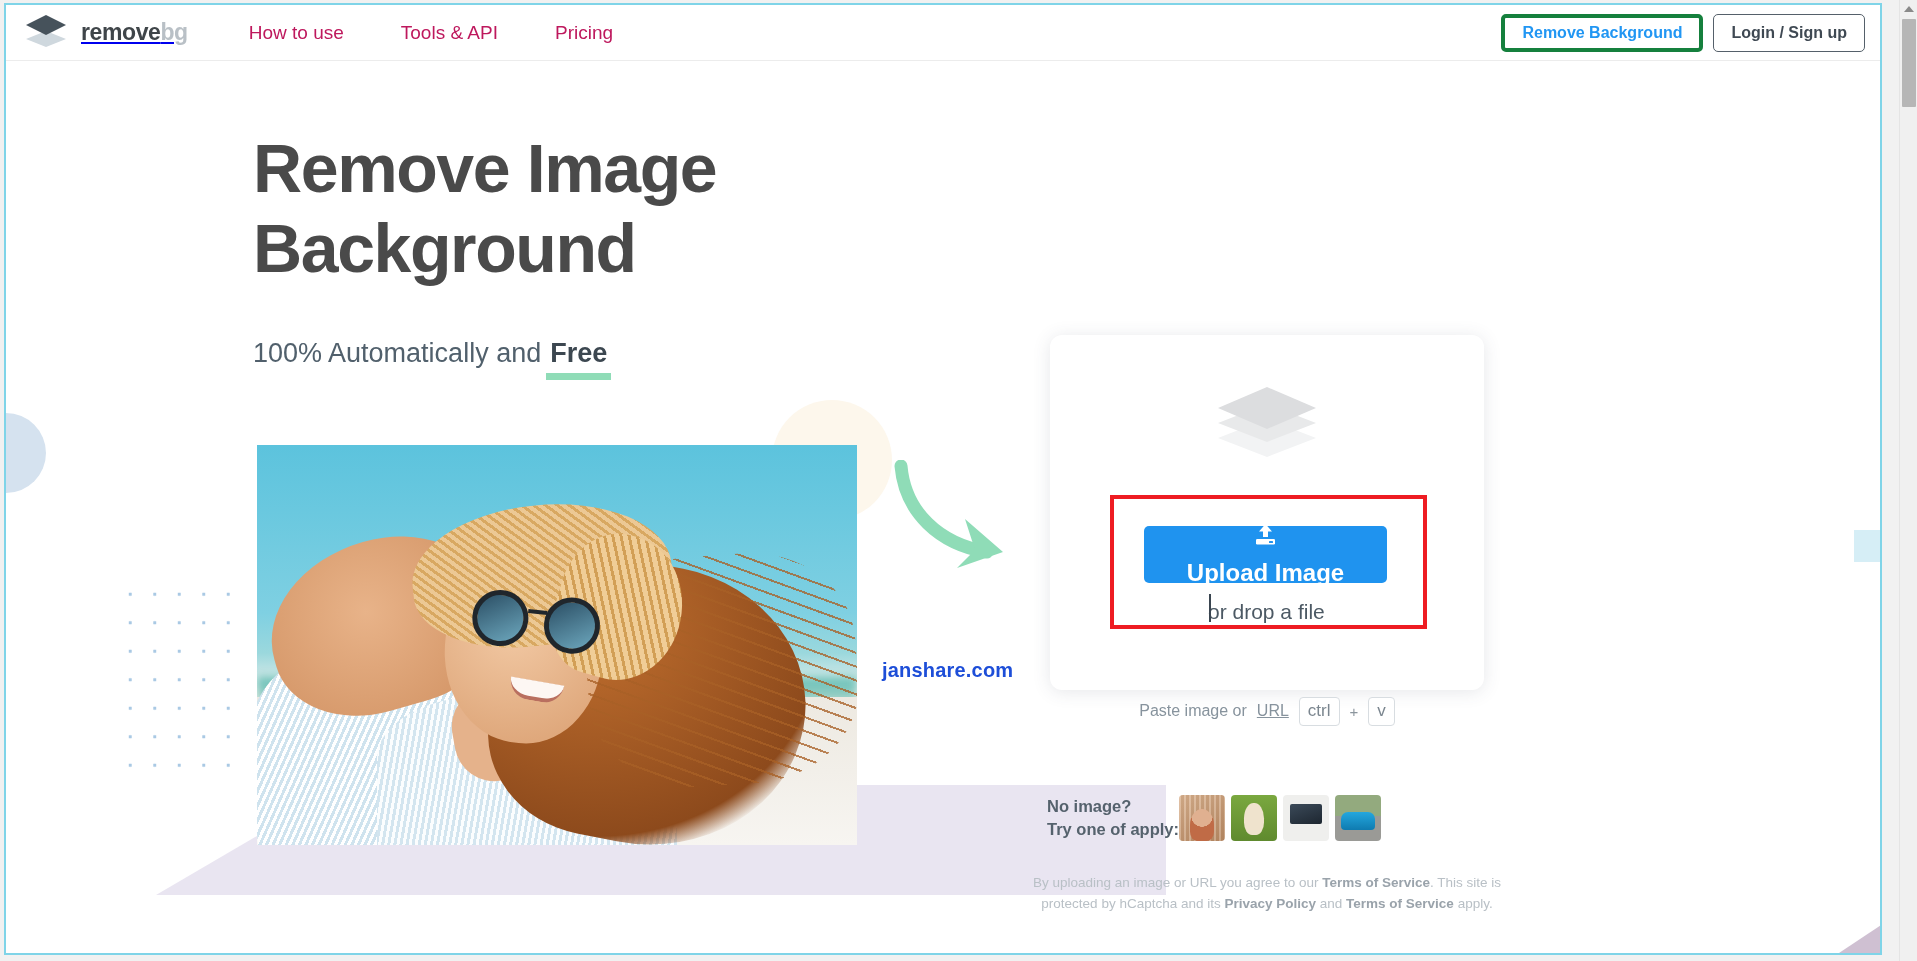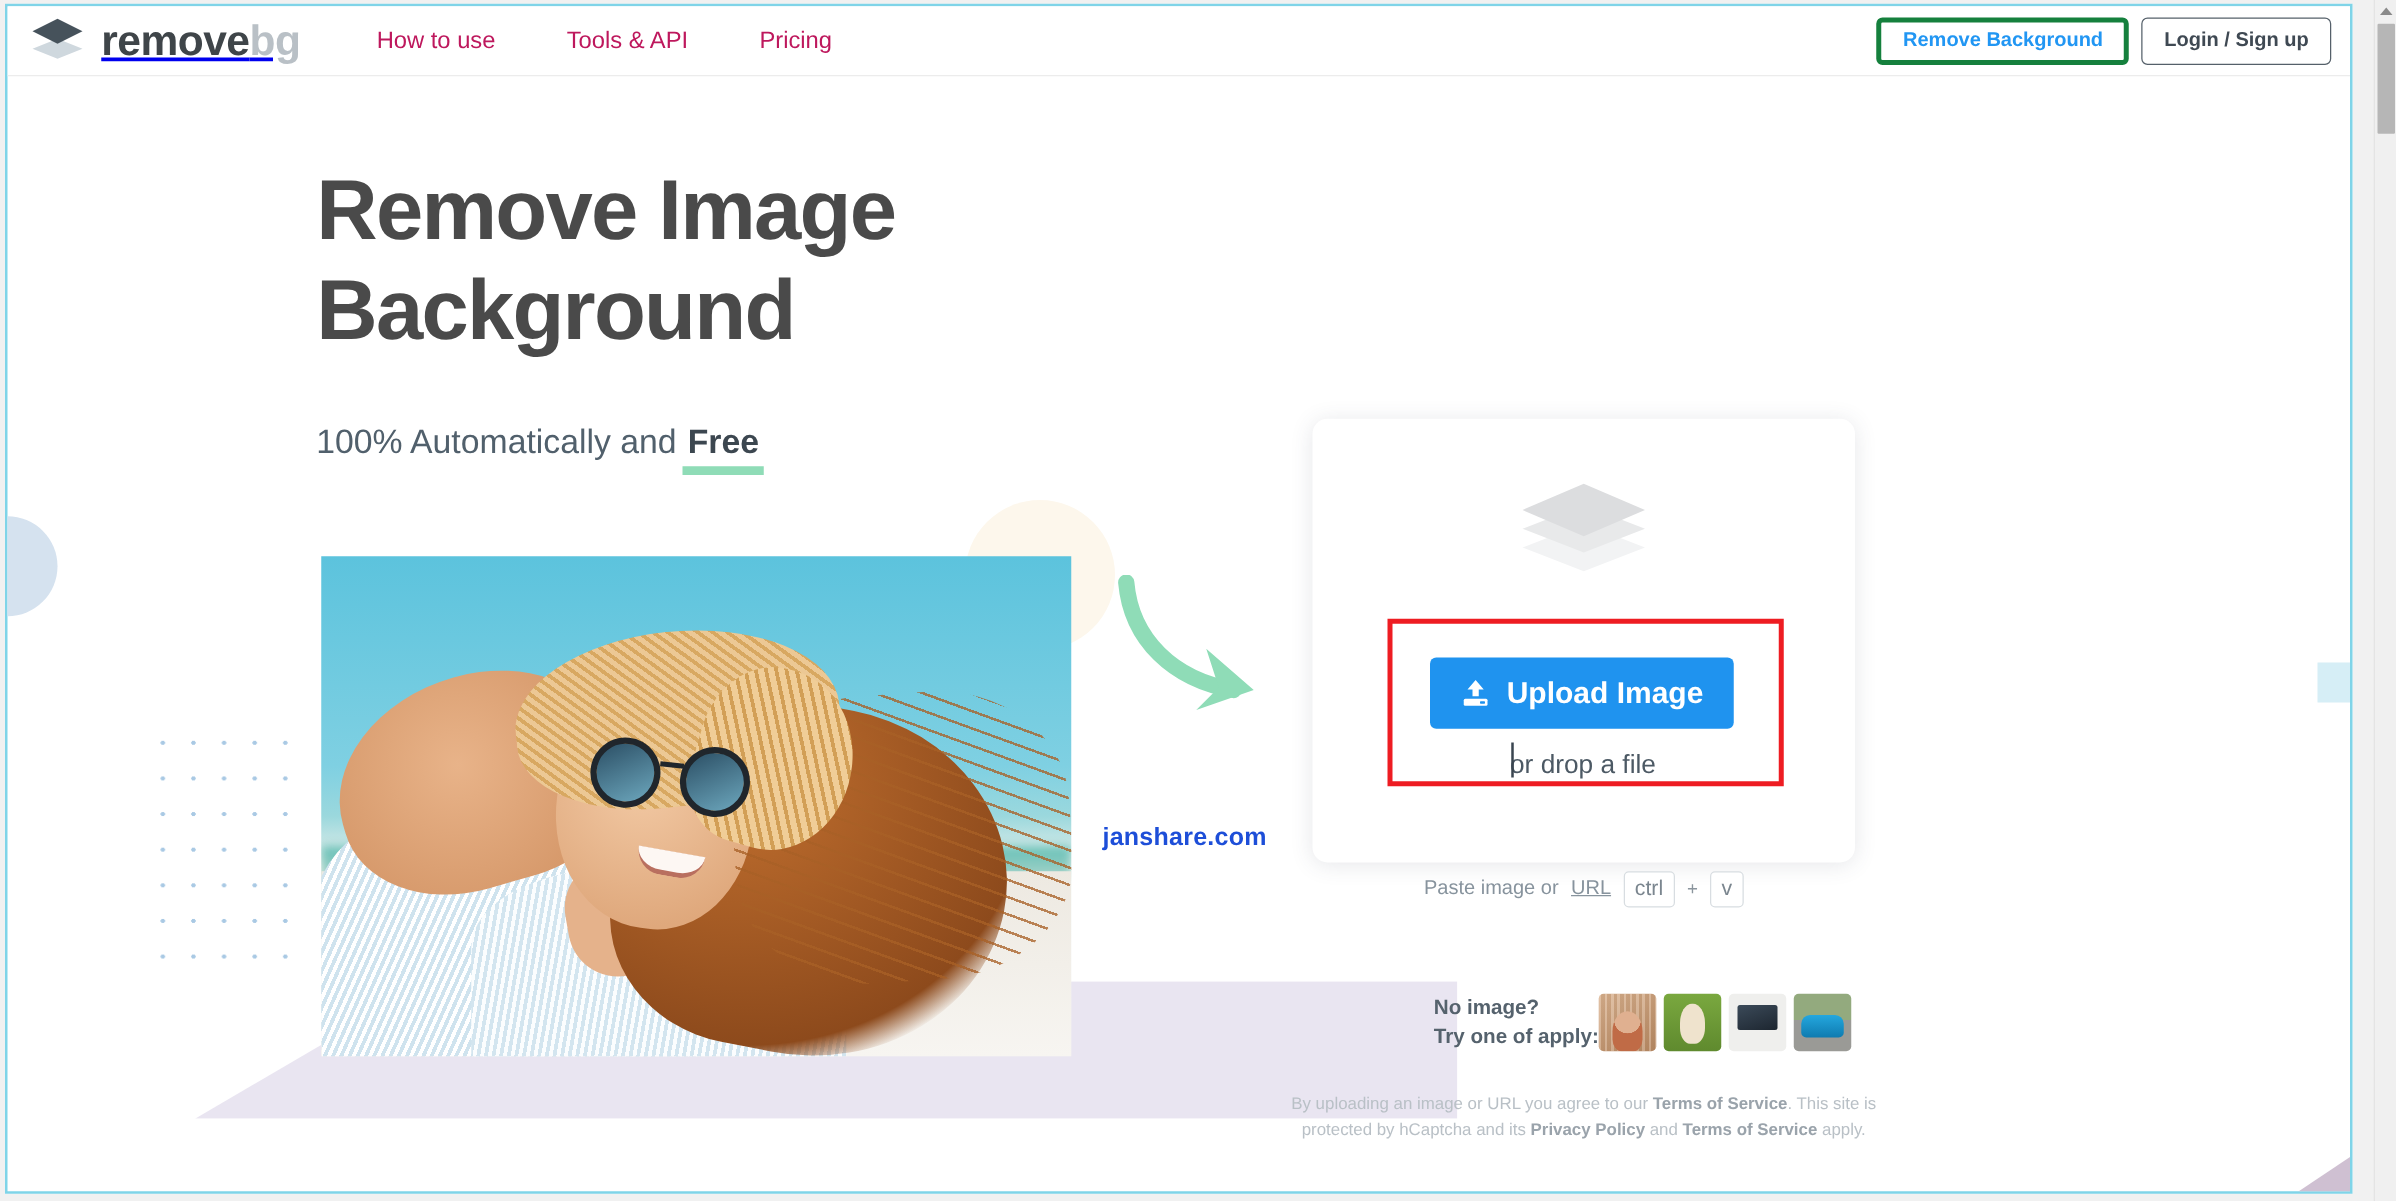--- a/index.html
+++ b/index.html
@@ -60,21 +60,21 @@
     border-bottom: 1px solid #ececec;
     display: flex; align-items: center;
     z-index: 30;
   }
   #logo-block {
     display: flex; align-items: center;
     margin-left: 18px;
   }
   #logo-mark { width: 44px; height: 40px; flex: none; }
   #logo-text {
-    font-size: 34px; font-weight: 700; letter-spacing: -0.4px;
+    font-size: 23px; font-weight: 700; letter-spacing: -0.4px;
     margin-left: 13px; line-height: 1;
   }
   .logo-remove { color: #3f4549; }
   .logo-bg { color: #b9c0c6; }
 
   #main-nav {
     display: flex; align-items: center;
     margin-left: 61px; gap: 57px;
   }
   .nav-link {
@@ -290,20 +290,21 @@
     z-index: 12;
   }
   #upload-btn {
     position: absolute; left: 1138px; top: 521px;
     width: 243px; height: 57px;
     background: #1f93ef; border: none; border-radius: 5px;
     color: #ffffff; font-size: 24px; font-weight: 700;
     display: flex; align-items: center; justify-content: center; gap: 12px;
     cursor: pointer; z-index: 13;
     font-family: "Liberation Sans", sans-serif;
+    flex-direction: column;
   }
   #upload-btn-icon { width: 25px; height: 25px; flex: none; }
   #drop-a-file {
     position: absolute; left: 1202px; top: 595px;
     font-size: 21px; color: #4c5964; z-index: 13;
     white-space: nowrap;
   }
   #drop-caret {
     position: absolute; left: 1203px; top: 589px;
     width: 1.6px; height: 28px; background: #3a4550; z-index: 14;
@@ -318,21 +319,21 @@
   #paste-url-link { text-decoration: underline; cursor: pointer; color: #87939d; }
   .kbd {
     border: 1px solid #d8dde1; border-radius: 4px;
     padding: 2px 8px; font-size: 17px; color: #7b868f; background: #fff;
     line-height: 1.35;
   }
   #kbd-plus { color: #8b959d; font-size: 15px; }
 
   
   #samples-row {
-    position: absolute; left: 1141px; top: 790px;
+    position: absolute; left: 1041px; top: 790px;
     display: flex; align-items: center; 
   }
   #samples-label {
     font-size: 16.5px; font-weight: 700; color: #55626d; line-height: 1.42;
     white-space: nowrap;
   }
   #samples-thumbs { display: flex; gap: 6px; }
   .sample-thumb {
     width: 46px; height: 46px; border-radius: 4px; cursor: pointer;
     overflow: hidden; position: relative;

